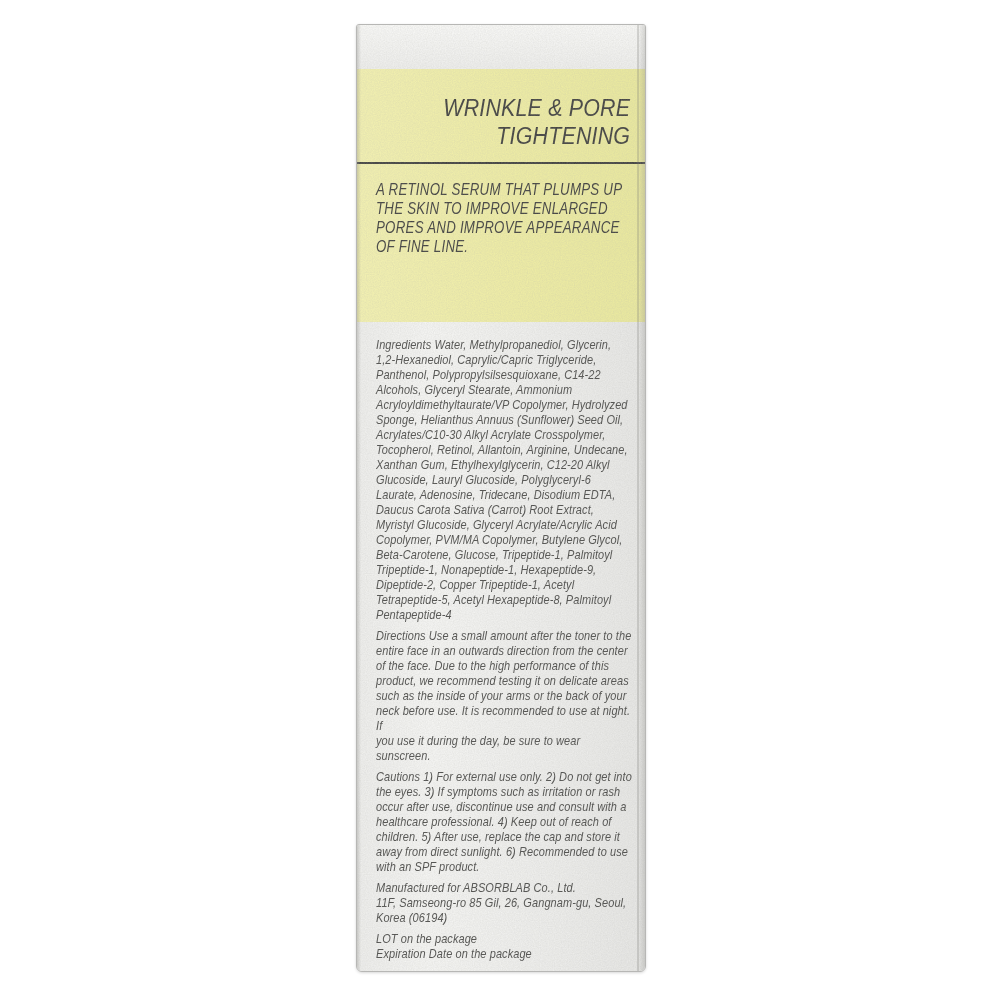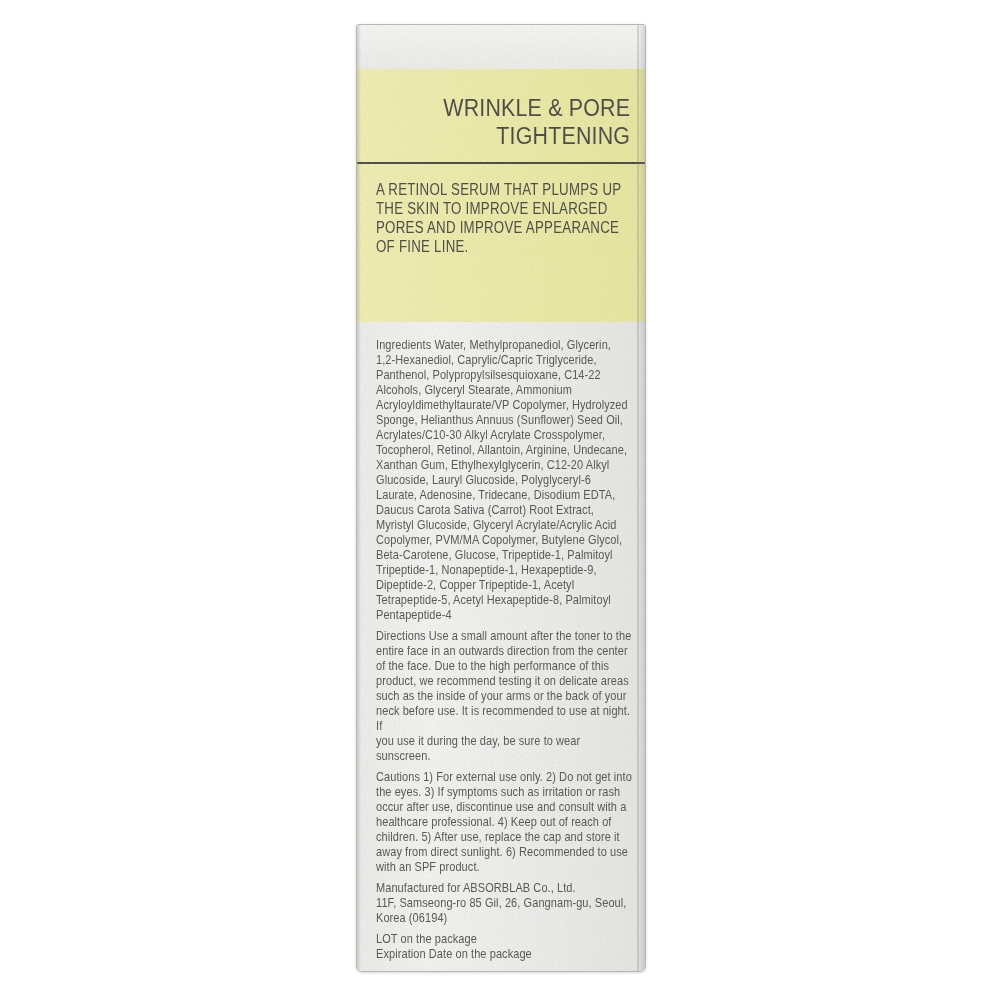--- a/index.html
+++ b/index.html
@@ -27,20 +27,21 @@
     border: 1px solid var(--edge, #b7b7b5);
     border-radius: 3px 3px 6px 6px;
     box-shadow: 0 1px 3px rgba(0,0,0,0.16), inset 0 -2px 4px rgba(0,0,0,0.05);
     overflow: hidden;
   }
   .content {
     position: relative;
     display: flex;
     flex-direction: column;
     height: 100%;
+    font-style: italic;
   }
   .top-strip {
     height: 44px;
     background: linear-gradient(180deg, #fcfcfa, #f1f1ef);
   }
   .yellow-panel {
     height: 253px;
     background: linear-gradient(90deg, #f5f3b1, var(--panel-yellow, #f1efa4) 55%, #eceb9d);
   }
   .title {

